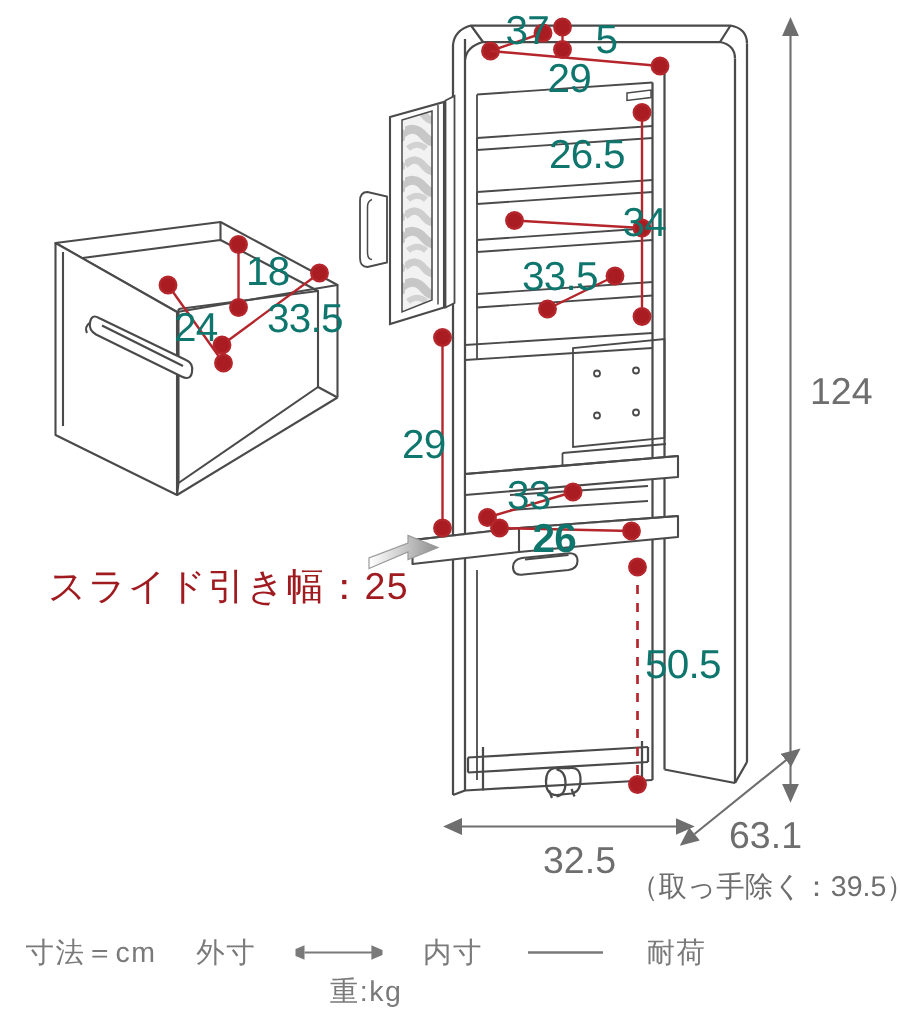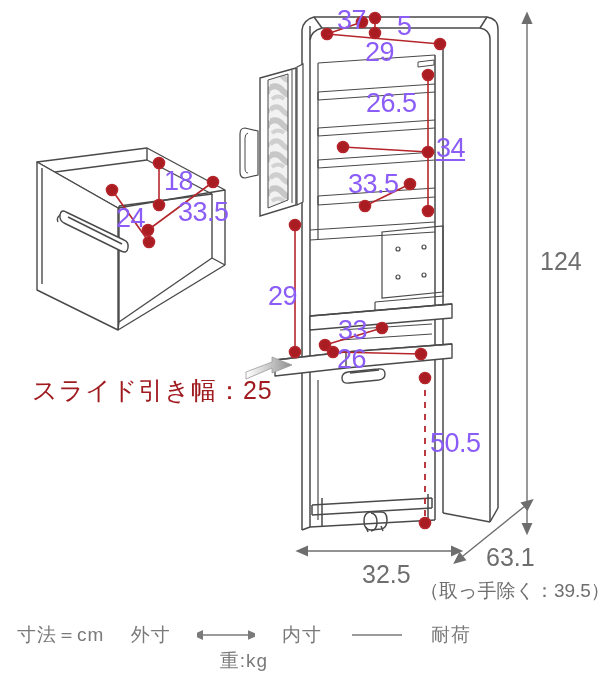--- a/index.html
+++ b/index.html
@@ -1,21 +1,21 @@
 <!DOCTYPE html>
 <html><head>
 <meta charset="utf-8">
 <style>
   html,body{margin:0;padding:0;background:#ffffff;}
   body{width:600px;height:680px;overflow:hidden;
        font-family:"Liberation Sans","DejaVu Sans",sans-serif;}
   #stage{position:relative;width:600px;height:680px;background:#fff;}
   svg#art{position:absolute;left:0;top:0;width:600px;height:680px;display:block;}
   .lbl{position:absolute;white-space:nowrap;}
-  .red-num{color:#8b5cf6;font-size:27px;font-weight:400;letter-spacing:-0.5px;}
+  .red-num{color:#0f766e;font-size:27px;font-weight:400;letter-spacing:-0.5px;}
   .jp-red{color:#a01b20;font-size:25px;letter-spacing:1px;}
   .gray-num{color:#6e6e6e;font-size:25px;}
   .gray-note{color:#6e6e6e;font-size:19px;}
   .legend{position:absolute;left:0;top:622px;width:488px;text-align:center;
           color:#7a7a7a;font-size:19px;letter-spacing:1px;}
   .legend span{vertical-align:middle;}
   .legend .sp{display:inline-block;width:14px;}
 </style>
 </head>
 <body>
@@ -229,25 +229,25 @@
   </svg>
 
   <div class="lbl red-num" style="left:164px;top:166px;">18</div>
   <div class="lbl red-num" style="left:116px;top:203px;">24</div>
   <div class="lbl red-num" style="left:178px;top:197px;">33.5</div>
 
   <div class="lbl red-num" style="left:337px;top:5px;">37</div>
   <div class="lbl red-num" style="left:397px;top:11px;">5</div>
   <div class="lbl red-num" style="left:365px;top:37px;">29</div>
   <div class="lbl red-num" style="left:366px;top:88px;">26.5</div>
-  <div class="lbl red-num" style="left:436px;top:133px;text-decoration:underline;">34</div>
+  <div class="lbl red-num" style="left:415px;top:133px;">34</div>
   <div class="lbl red-num" style="left:348px;top:169px;">33.5</div>
   <div class="lbl red-num" style="left:268px;top:281px;">29</div>
   <div class="lbl red-num" style="left:338px;top:315px;">33</div>
-  <div class="lbl red-num" style="left:337px;top:344px;">26</div>
+  <div class="lbl red-num" style="left:355px;top:344px;font-weight:bold;">26</div>
   <div class="lbl red-num" style="left:430px;top:428px;">50.5</div>
 
   <div class="lbl jp-red" style="left:32px;top:362px;margin-top:12px;">スライド引き幅：25</div>
 
   <div class="lbl gray-num" style="left:540px;top:247px;">124</div>
   <div class="lbl gray-num" style="left:333px;top:560px;margin-left:29px;">32.5</div>
   <div class="lbl gray-num" style="left:486px;top:543px;">63.1</div>
   <div class="lbl gray-note" style="left:420px;top:578px;">（取っ手除く：39.5）</div>
 
   <div class="legend">

